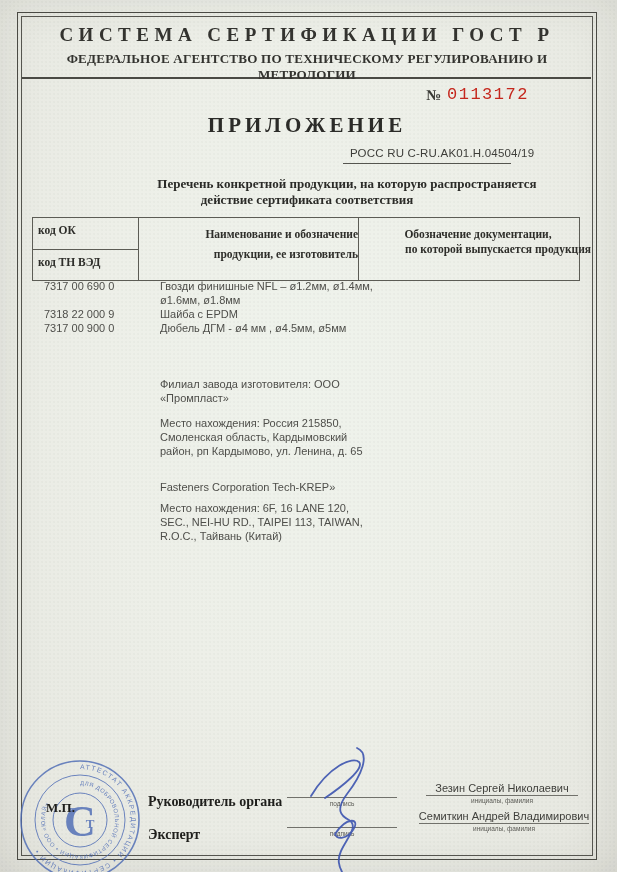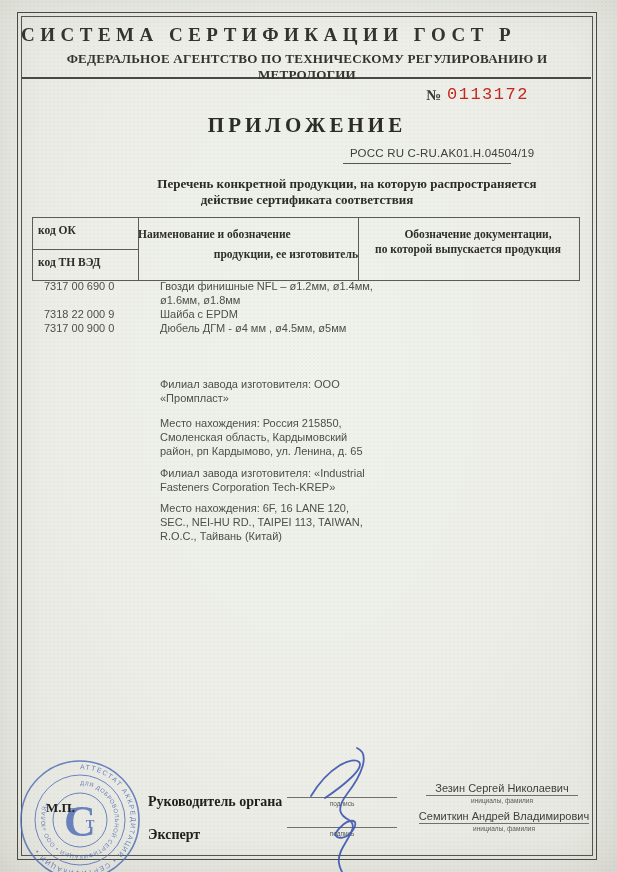--- a/index.html
+++ b/index.html
@@ -11,42 +11,42 @@
     font-family:"Liberation Serif","DejaVu Serif",serif;
     color:#2c2c2a;
   }
   .grain{position:absolute;inset:0;background-image:radial-gradient(rgba(80,90,80,0.035) 1px, transparent 1px);background-size:4px 4px;pointer-events:none;}
   .frame-outer{position:absolute;left:17px;top:12px;width:578px;height:846px;border:1.6px solid #4a4a44;}
   .frame-inner{position:absolute;left:21px;top:16px;width:570px;height:838px;border:1px solid #55554f;}
   .hdr-rule{position:absolute;left:22px;top:77px;width:569px;height:2px;background:#4a4a44;}
   .abs{position:absolute;}
   .ser-b{font-family:"Liberation Serif","DejaVu Serif",serif;font-weight:bold;}
   .sans{font-family:"Liberation Sans","DejaVu Sans",sans-serif;}
-  .sys-title{left:21px;top:24px;width:572px;font-size:19px;letter-spacing:5.5px;color:#33332f;}
+  .sys-title{left:21px;top:24px;width:572px;text-align:center;font-size:19px;letter-spacing:5.5px;color:#33332f;}
   .agency{left:21px;top:51px;width:572px;text-align:center;font-size:13.5px;letter-spacing:0.2px;color:#33332f;transform:scaleX(0.97);}
   .formno-prefix{left:426px;top:87px;font-size:15px;color:#3a3a36;}
   .formno-value{left:447px;top:85px;font-size:17px;letter-spacing:1.5px;font-family:"Liberation Mono","DejaVu Sans Mono",monospace;color:#c5271d;}
   .doc-title{left:21px;top:113px;width:572px;text-align:center;font-size:21px;letter-spacing:4px;color:#2b2b28;}
   .cert-label{left:130px;top:147px;font-size:14px;color:#2b2b28;}
   .cert-number{left:350px;top:147px;font-size:11.5px;color:#3e3e3a;letter-spacing:0.2px;}
   .cert-underline{left:343px;top:163px;width:168px;height:1px;background:#55554f;}
   .purpose1{left:21px;top:176px;width:572px;text-align:center;font-size:13px;color:#2b2b28;padding-left:40px;}
   .purpose2{left:21px;top:192px;width:572px;text-align:center;font-size:13px;color:#2b2b28;}
   
   .tbl-box{left:32px;top:217px;width:546px;height:62px;border:1.2px solid #5c5c55;}
   .tbl-v1{left:138px;top:217px;width:1px;height:63px;background:#5c5c55;}
   .tbl-v2{left:358px;top:217px;width:1px;height:63px;background:#5c5c55;}
   .tbl-h1{left:33px;top:249px;width:105px;height:1px;background:#5c5c55;}
   .th{font-size:11.5px;color:#2e2e2a;}
   .c1t{left:38px;top:224px;}
   .c1b{left:38px;top:256px;}
-  .c2a{left:138px;top:228px;width:220px;text-align:left;}
+  .c2a{left:138px;top:228px;width:220px;text-align:right;}
   .c2b{left:138px;top:248px;width:220px;text-align:right;}
   .c3a{left:358px;top:228px;width:240px;text-align:center;}
-  .c3b{left:358px;top:243px;width:220px;text-align:center;}
+  .c3b{left:358px;top:243px;width:204px;text-align:right;padding-left:29px;}
   .row-line{font-size:11px;color:#4e4e4a;}
   .code-cell{left:44px;width:100px;}
   .name-cell{left:160px;width:260px;}
   .detail{font-size:11px;color:#4e4e4a;left:160px;width:270px;}
   
   .mp{left:46px;top:800px;font-size:13px;color:#1f1f1c;z-index:4;}
   .role{left:148px;top:786px;font-size:14px;color:#1f1f1c;z-index:4;margin-top:8px;}
   .role2{top:819px;}
   .sig-line{left:287px;width:110px;height:1px;background:#71716b;z-index:2;}
   .sig-cap{left:287px;width:110px;text-align:center;font-size:6.5px;color:#5b5b56;z-index:2;}
@@ -97,21 +97,20 @@
   <div class="abs sans row-line code-cell" style="top:308px">7318 22 000 9</div>
   <div class="abs sans row-line name-cell" style="top:308px">Шайба с EPDM</div>
   <div class="abs sans row-line code-cell" style="top:322px">7317 00 900 0</div>
   <div class="abs sans row-line name-cell" style="top:322px">Дюбель ДГМ - ø4 мм , ø4.5мм, ø5мм</div>
 
   <div class="abs sans detail" style="top:378px">Филиал завода изготовителя: ООО</div>
   <div class="abs sans detail" style="top:392px">«Промпласт»</div>
   <div class="abs sans detail" style="top:417px">Место нахождения: Россия 215850,</div>
   <div class="abs sans detail" style="top:431px">Смоленская область, Кардымовский</div>
   <div class="abs sans detail" style="top:445px">район, рп Кардымово, ул. Ленина, д. 65</div>
-  <div class="abs sans detail" style="top:467px">Филиал завода изготовителя: «Industrial</div>
   <div class="abs sans detail" style="top:481px">Fasteners Corporation Tech-KREP»</div>
   <div class="abs sans detail" style="top:502px">Место нахождения: 6F, 16 LANE 120,</div>
   <div class="abs sans detail" style="top:516px">SEC., NEI-HU RD., TAIPEI 113, TAIWAN,</div>
   <div class="abs sans detail" style="top:530px">R.O.C., Тайвань (Китай)</div>
 
   <div class="abs ser-b mp">М.П.</div>
 
   <div class="abs ser-b role">Руководитель органа</div>
   <div class="abs sig-line" style="top:797px"></div>
   <div class="abs sans sig-cap" style="top:800px">подпись</div>

